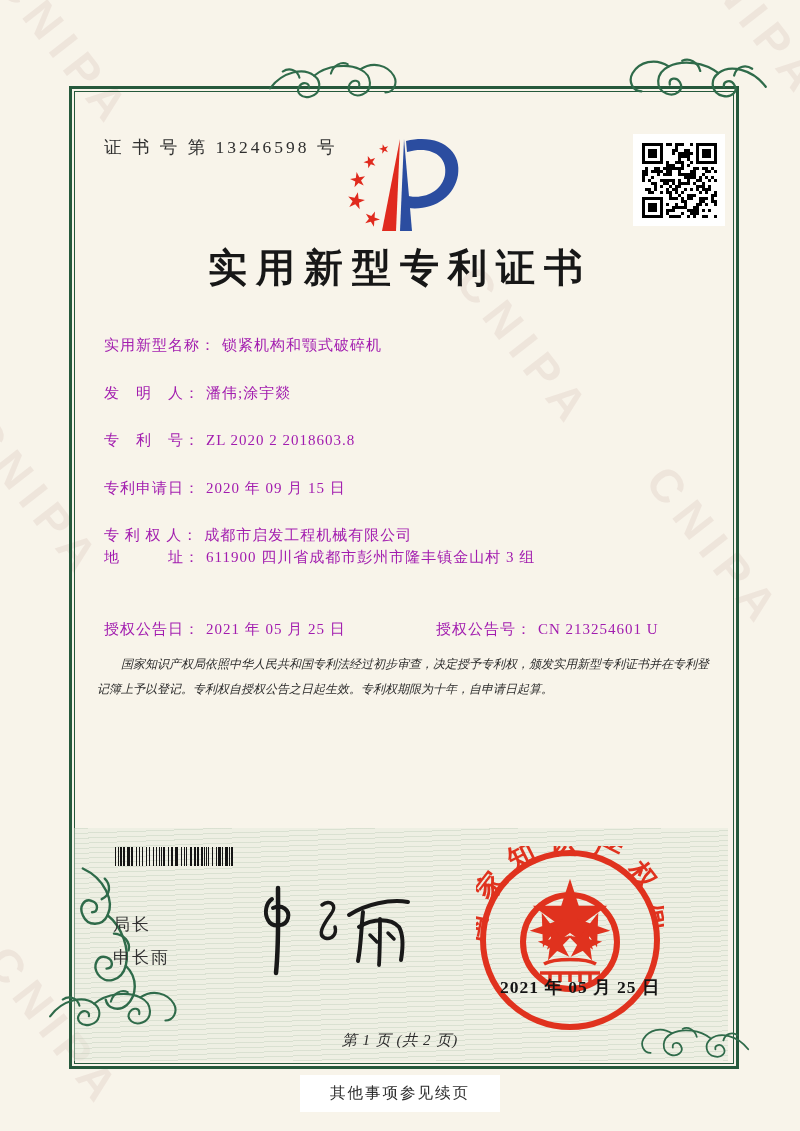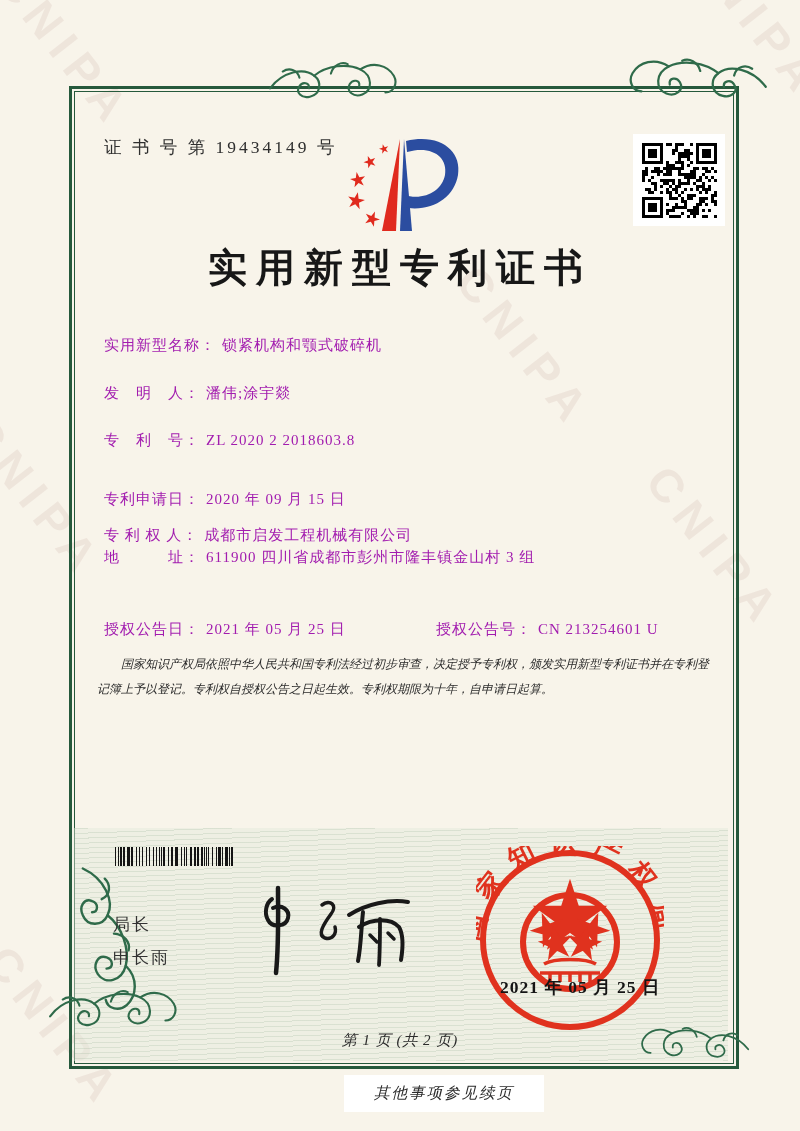--- a/index.html
+++ b/index.html
@@ -40,22 +40,22 @@
   .sig-label{left:113px;font-size:17px;font-family:"Liberation Sans","DejaVu Sans",sans-serif;
              color:#333;letter-spacing:2px;}
   .sig-svg{left:222px;top:885px;}
   
   .seal{left:476px;top:846px;}
   .seal-date{left:500px;top:975px;font-size:17.5px;color:#151515;letter-spacing:1px;
              font-weight:bold;z-index:5;}
   .page-num{left:0;top:1031px;width:800px;text-align:center;font-size:15px;
             color:#2c2c2c;font-style:italic;letter-spacing:1px;}
   .foot-note{left:50%;top:1075px;transform:translateX(-50%);background:#ffffff;
-             padding:8px 30px;font-size:15.5px;color:#2c2c2c;font-style:italic;
-             letter-spacing:2px;white-space:nowrap;margin-left:44px;}
+             padding:8px 30px;font-size:15.5px;color:#2c2c2c;
+             letter-spacing:2px;white-space:nowrap;}
 </style>
 </head>
 <body>
 
 <span class="wm" style="left:-30px;top:20px">CNIPA</span>
 <span class="wm" style="left:660px;top:-10px">CNIPA</span>
 <span class="wm" style="left:430px;top:320px">CNIPA</span>
 <span class="wm" style="left:-60px;top:470px">CNIPA</span>
 <span class="wm" style="left:620px;top:520px">CNIPA</span>
 <span class="wm" style="left:-40px;top:1000px">CNIPA</span>
@@ -86,21 +86,21 @@
 <svg class="orn" style="left:30px;top:910px;transform:rotate(78deg)" width="150" height="56" viewBox="0 0 124 40">
     <use href="#flourish"></use>
   </svg>
 <svg class="orn" style="left:48px;top:985px" width="130" height="50" viewBox="0 0 124 40">
     <use href="#flourish"></use>
   </svg>
 <svg class="orn" style="left:640px;top:1022px;transform:scaleX(-1)" width="110" height="44" viewBox="0 0 124 40">
     <use href="#flourish"></use>
   </svg>
 
-<div class="abs cert-no">证 书 号 第 19434149 号</div>
+<div class="abs cert-no">证 书 号 第 13246598 号</div>
 
 <div class="abs logo">
   <svg width="132" height="104" viewBox="0 0 132 104">
     <path d="M62,6 L58,98 L44,98 Z" fill="#e02a1e"></path>
     <path d="M66,6 L62,98 L74,98 Z" fill="#2b4da0"></path>
     <path d="M68,8 C102,0 124,18 120,42 C116,66 92,80 64,74 L66,62 C86,68 104,58 107,42 C110,24 94,12 69,19 Z" fill="#2b4da0"></path>
     <g fill="#e02a1e">
       <use href="#st" transform="translate(46,16) scale(5) rotate(-15)"></use>
       <use href="#st" transform="translate(32,29) scale(6.5) rotate(-20)"></use>
       <use href="#st" transform="translate(20,47) scale(8) rotate(-10)"></use>
@@ -321,21 +321,21 @@
       <rect x="3" y="57" width="15" height="15" fill="#fff"></rect>
       <rect x="6" y="60" width="9" height="9" fill="#000"></rect>
     </svg>
 </div>
 
 <div class="abs title">实用新型专利证书</div>
 
 <div class="row" style="top:336px"><span class="lbl">实用新型名称：</span><span class="val">锁紧机构和颚式破碎机</span></div>
 <div class="row" style="top:384px"><span class="lbl">发　明　人：</span><span class="val">潘伟;涂宇燚</span></div>
 <div class="row" style="top:431px"><span class="lbl">专　利　号：</span><span class="val">ZL 2020 2 2018603.8</span></div>
-<div class="row" style="top:490px"><span class="lbl">专利申请日：</span><span class="val">2020 年 09 月 15 日</span></div>
+<div class="row" style="top:479px"><span class="lbl">专利申请日：</span><span class="val">2020 年 09 月 15 日</span></div>
 <div class="row" style="top:526px"><span class="lbl">专 利 权 人：</span><span class="val">成都市启发工程机械有限公司</span></div>
 <div class="row" style="top:548px"><span class="lbl">地　　　址：</span><span class="val">611900 四川省成都市彭州市隆丰镇金山村 3 组</span></div>
 <div class="row" style="top:620px"><span class="lbl">授权公告日：</span><span class="val">2021 年 05 月 25 日</span></div>
 <div class="row" style="top:620px;left:436px"><span class="lbl">授权公告号：</span><span class="val">CN 213254601 U</span></div>
 
 <div class="abs paras">
   <p>国家知识产权局依照中华人民共和国专利法经过初步审查，决定授予专利权，颁发实用新型专利证书并在专利登记簿上予以登记。专利权自授权公告之日起生效。专利权期限为十年，自申请日起算。</p>
 </div>
 
 <div class="abs barcode">

